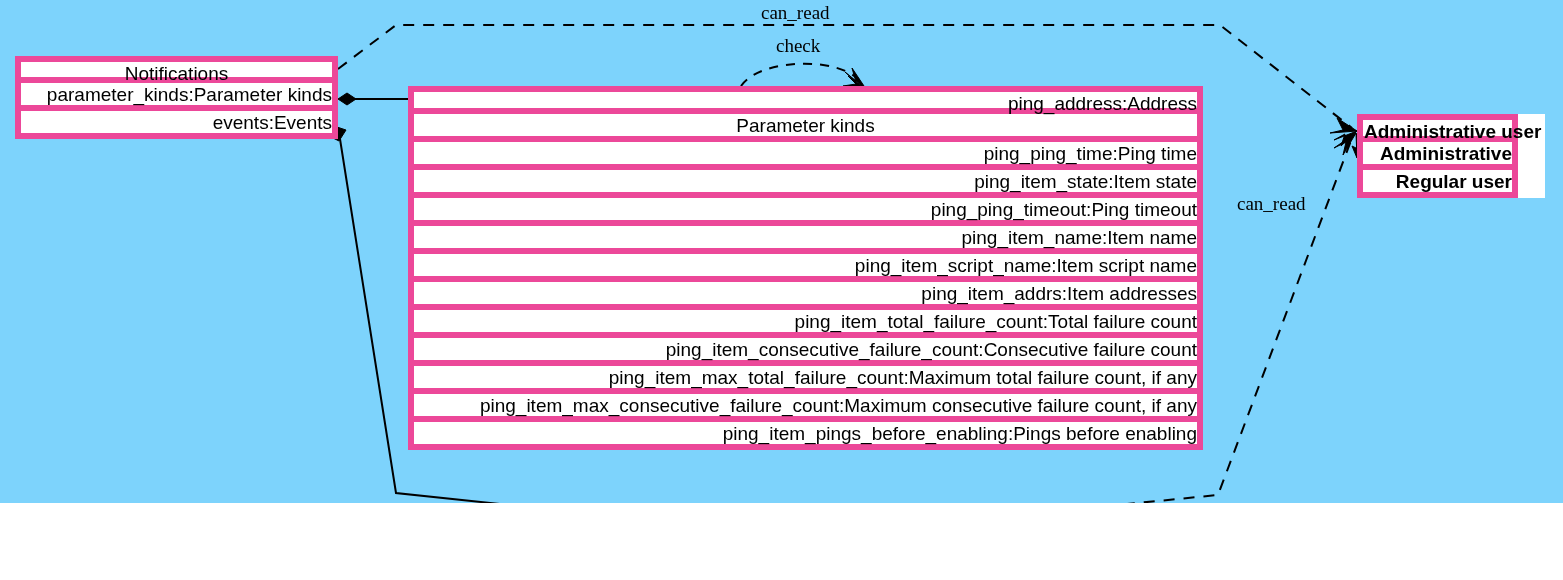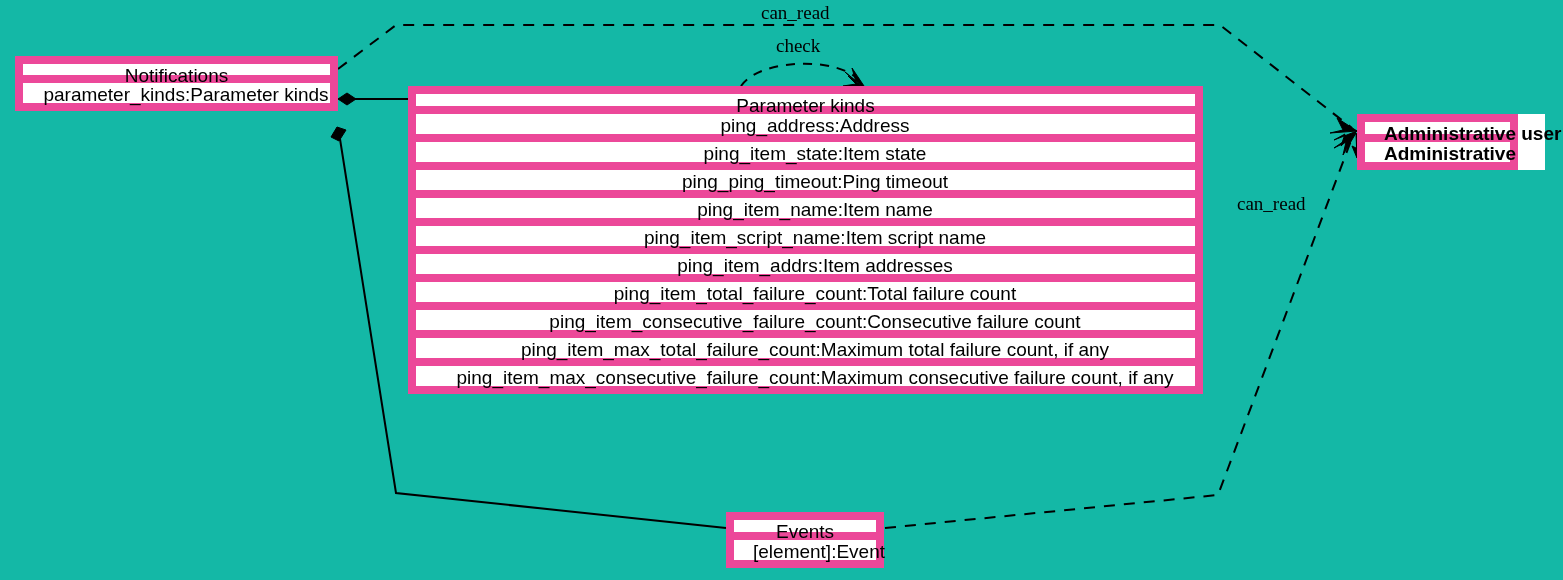--- a/index.html
+++ b/index.html
@@ -4,22 +4,22 @@
 <title>UML Class Diagram</title>
 <style>
   html, body {
     margin: 0;
     padding: 0;
     background: #ffffff;
   }
   #canvas {
     position: relative;
     width: 1563px;
-    height: 580px;
-    background: #14b8a6;
+    height: 503px;
+    background: #7dd3fc;
     overflow: hidden;
     font-family: "Liberation Sans", sans-serif;
   }
   svg.edges {
     position: absolute;
     left: 0;
     top: 0;
     width: 1563px;
     height: 580px;
     overflow: visible;
@@ -62,38 +62,38 @@
   }
 
   
   .uml-box {
     position: absolute;
     box-sizing: border-box;
     background: #ffffff;
   }
   .uml-row {
     box-sizing: border-box;
-    border: 8px solid #ec4899;
+    border: 6px solid #ec4899;
     background: #ffffff;
     font-size: 19px;
     color: #000000;
     height: 28px;
     line-height: 24px;
     white-space: nowrap;
     overflow: visible;
   }
   .uml-row + .uml-row {
     border-top: none;
   }
   .uml-title {
     text-align: center;
   }
   .uml-attr {
-    text-align: center;
-    padding-left: 19px;
+    text-align: right;
+    padding-left: 1px;
   }
 
   
   #box-notifications { left: 15px; top: 56px; width: 323px; }
   #box-notifications .uml-row { width: 323px; }
   #box-notifications .uml-title { height: 27px; line-height: 23px; }
 
   
   #box-parameter-kinds { left: 408px; top: 86px; width: 795px; }
   #box-parameter-kinds .uml-row { width: 795px; }
@@ -141,39 +141,43 @@
 
   <div class="edge-label" style="left:761px; top:3px;">can_read</div>
 
   <div class="edge-label" style="left:776px; top:36px;">check</div>
 
   <div class="edge-label" style="left:1237px; top:194px;">can_read</div>
 
   <div class="uml-box" id="box-notifications">
     <div class="uml-row uml-title">Notifications</div>
     <div class="uml-row uml-attr">parameter_kinds:Parameter kinds</div>
+    <div class="uml-row uml-attr">events:Events</div>
   </div>
 
   <div class="uml-box" id="box-parameter-kinds">
+    <div class="uml-row uml-attr">ping_address:Address</div>
     <div class="uml-row uml-title">Parameter kinds</div>
-    <div class="uml-row uml-attr">ping_address:Address</div>
+    <div class="uml-row uml-attr">ping_ping_time:Ping time</div>
     <div class="uml-row uml-attr">ping_item_state:Item state</div>
     <div class="uml-row uml-attr">ping_ping_timeout:Ping timeout</div>
     <div class="uml-row uml-attr">ping_item_name:Item name</div>
     <div class="uml-row uml-attr">ping_item_script_name:Item script name</div>
     <div class="uml-row uml-attr">ping_item_addrs:Item addresses</div>
     <div class="uml-row uml-attr">ping_item_total_failure_count:Total failure count</div>
     <div class="uml-row uml-attr">ping_item_consecutive_failure_count:Consecutive failure count</div>
     <div class="uml-row uml-attr">ping_item_max_total_failure_count:Maximum total failure count, if any</div>
     <div class="uml-row uml-attr">ping_item_max_consecutive_failure_count:Maximum consecutive failure count, if any</div>
+    <div class="uml-row uml-attr">ping_item_pings_before_enabling:Pings before enabling</div>
   </div>
 
   <div class="uml-box" id="box-admin-user">
     <div class="uml-row uml-attr uml-title-left">Administrative user</div>
     <div class="uml-row uml-attr">Administrative</div>
+    <div class="uml-row uml-attr">Regular user</div>
   </div>
 
   <div class="uml-box" id="box-events">
     <div class="uml-row uml-title">Events</div>
     <div class="uml-row uml-attr">[element]:Event</div>
   </div>
 
 </div>
 
 </body></html>

